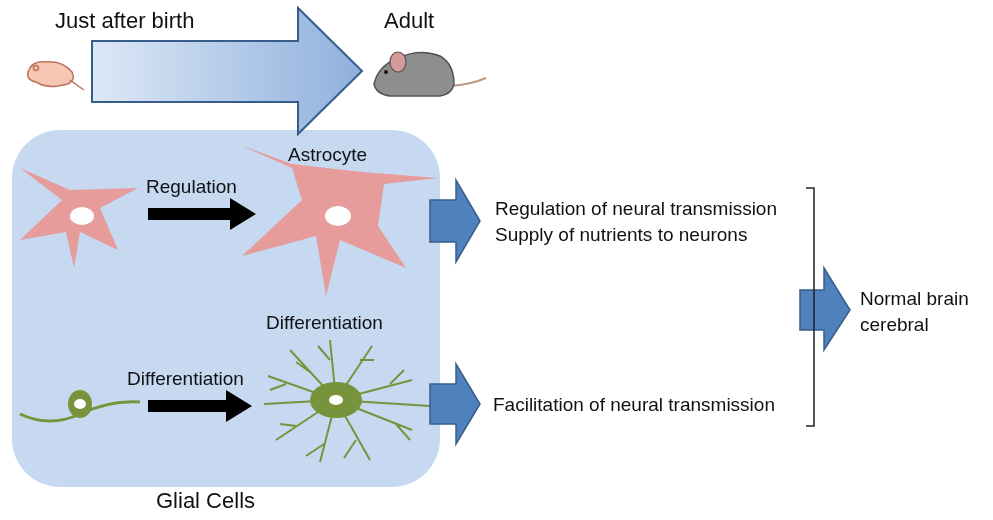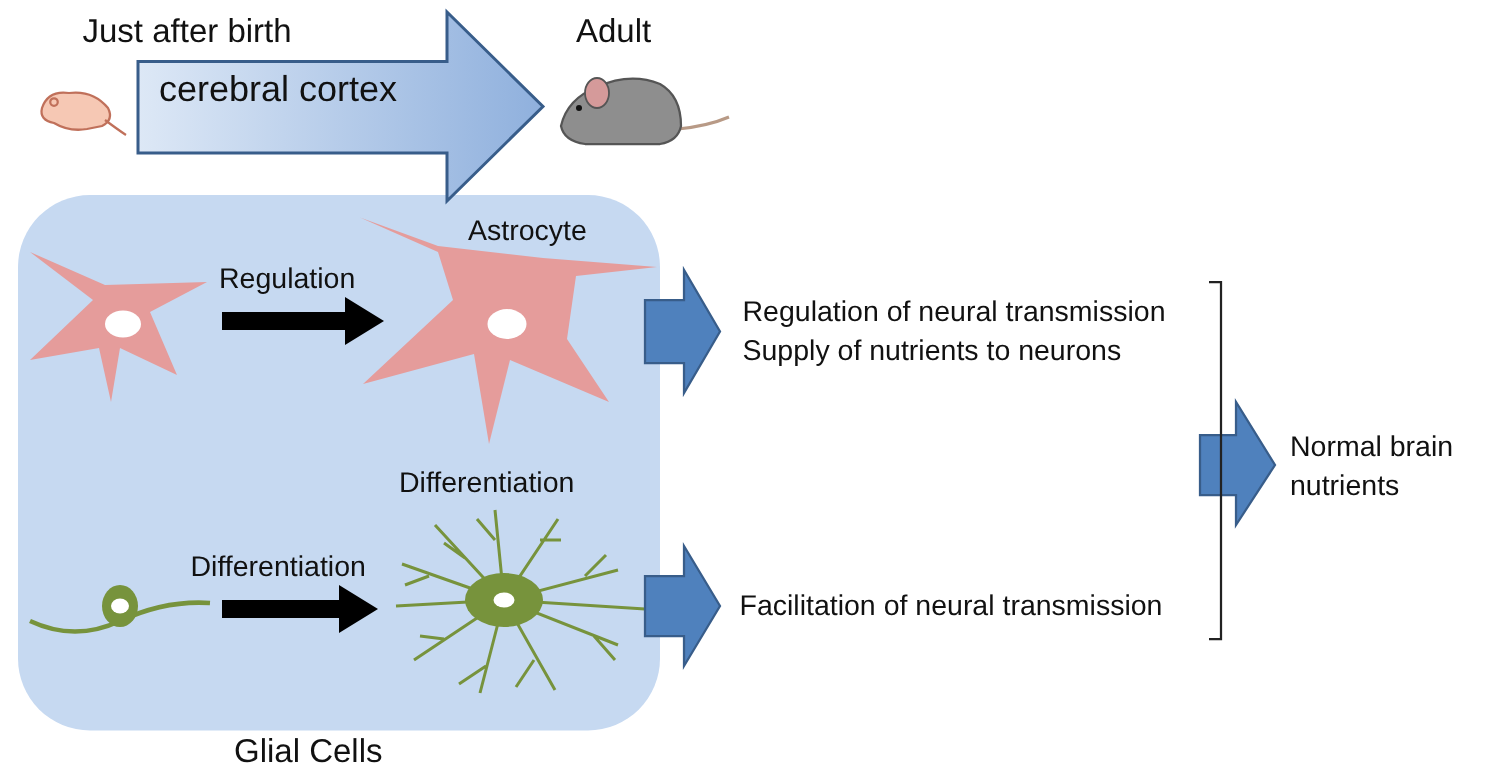--- a/index.html
+++ b/index.html
@@ -66,27 +66,26 @@
   <polygon points="430,200 456,200 456,180 480,221 456,262 456,242 430,242" fill="#4f81bd" stroke="#385d8a" stroke-width="1.5"></polygon>
   <polygon points="430,384 456,384 456,364 480,404 456,444 456,424 430,424" fill="#4f81bd" stroke="#385d8a" stroke-width="1.5"></polygon>
   <polygon points="800,290 824,290 824,268 850,310 824,350 824,330 800,330" fill="#4f81bd" stroke="#385d8a" stroke-width="1.5"></polygon>
 
   <path d="M806,188 L814,188 L814,426 L806,426" stroke="#222" stroke-width="1.5" fill="none"></path>
 </svg>
 
 <div class="lbl t22" style="left:15px;top:8px;margin-left:40px;">Just after birth</div>
 <div class="lbl t22" style="left:384px;top:8px;text-align:center;">Adult</div>
 <div class="lbl t24" style="left:106px;top:45px;">
-  <div>cerebral cortex</div>
 </div>
 
 <div class="lbl t18" style="left:146px;top:176px;">Regulation</div>
-<div class="lbl t18" style="left:312px;top:144px;">Astrocyte</div>
+<div class="lbl t18" style="left:288px;top:144px;">Astrocyte</div>
 <div class="lbl t18" style="left:127px;top:368px;">Differentiation</div>
 <div class="lbl t18" style="left:266px;top:312px;">Differentiation</div>
 <div class="lbl t22" style="left:156px;top:488px;">Glial Cells</div>
 
 <div class="lbl t18" style="left:495px;top:198px;">Regulation of neural transmission</div>
 <div class="lbl t18" style="left:495px;top:224px;">Supply of nutrients to neurons</div>
 <div class="lbl t18" style="left:493px;top:394px;">Facilitation of neural transmission</div>
 
 <div class="lbl t18" style="left:860px;top:288px;">Normal brain</div>
-<div class="lbl t18" style="left:860px;top:314px;">nutrients</div>
+<div class="lbl t18" style="left:860px;top:314px;">cerebral</div>
 
 </body></html>

